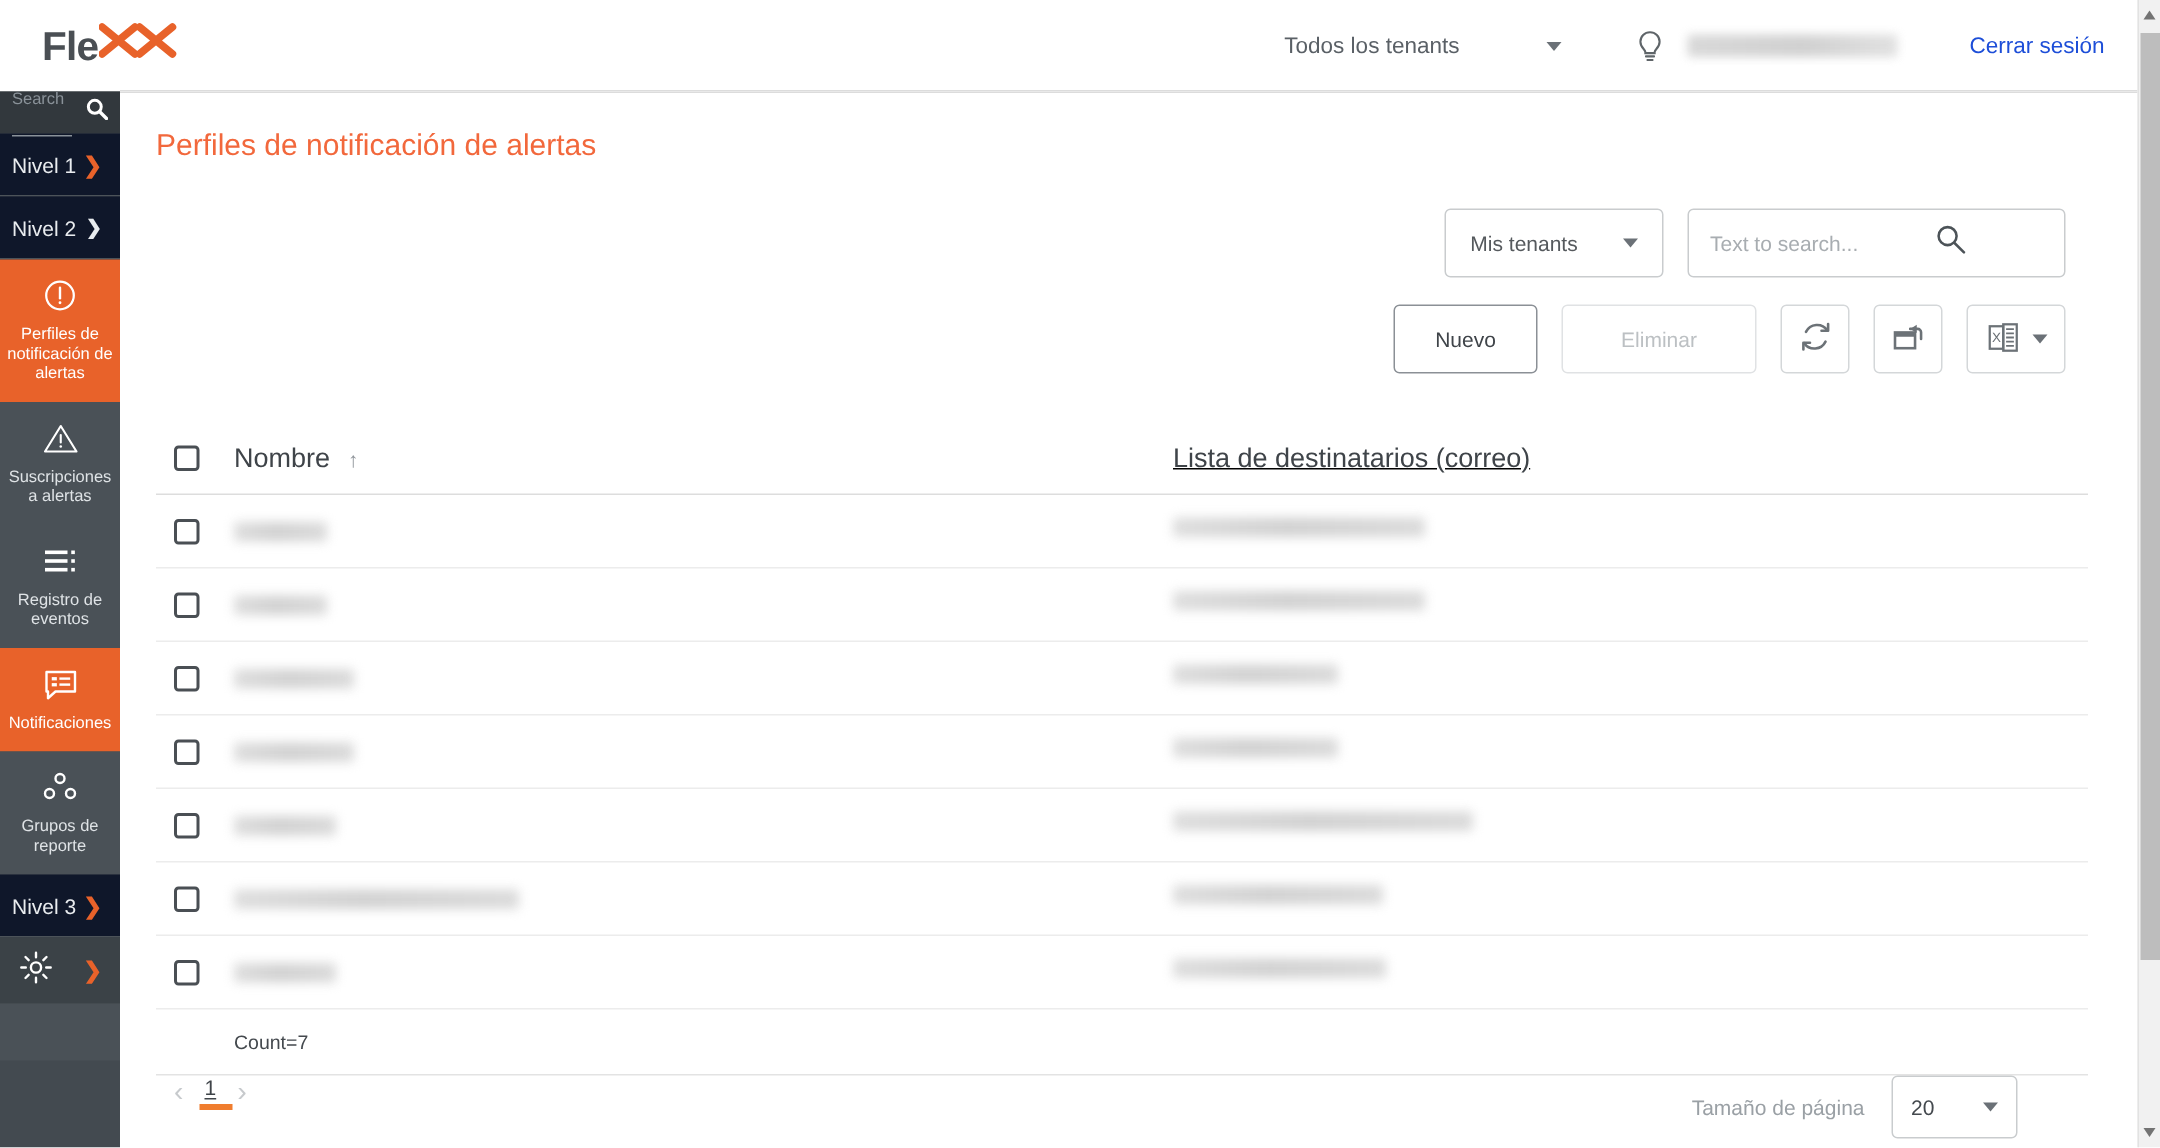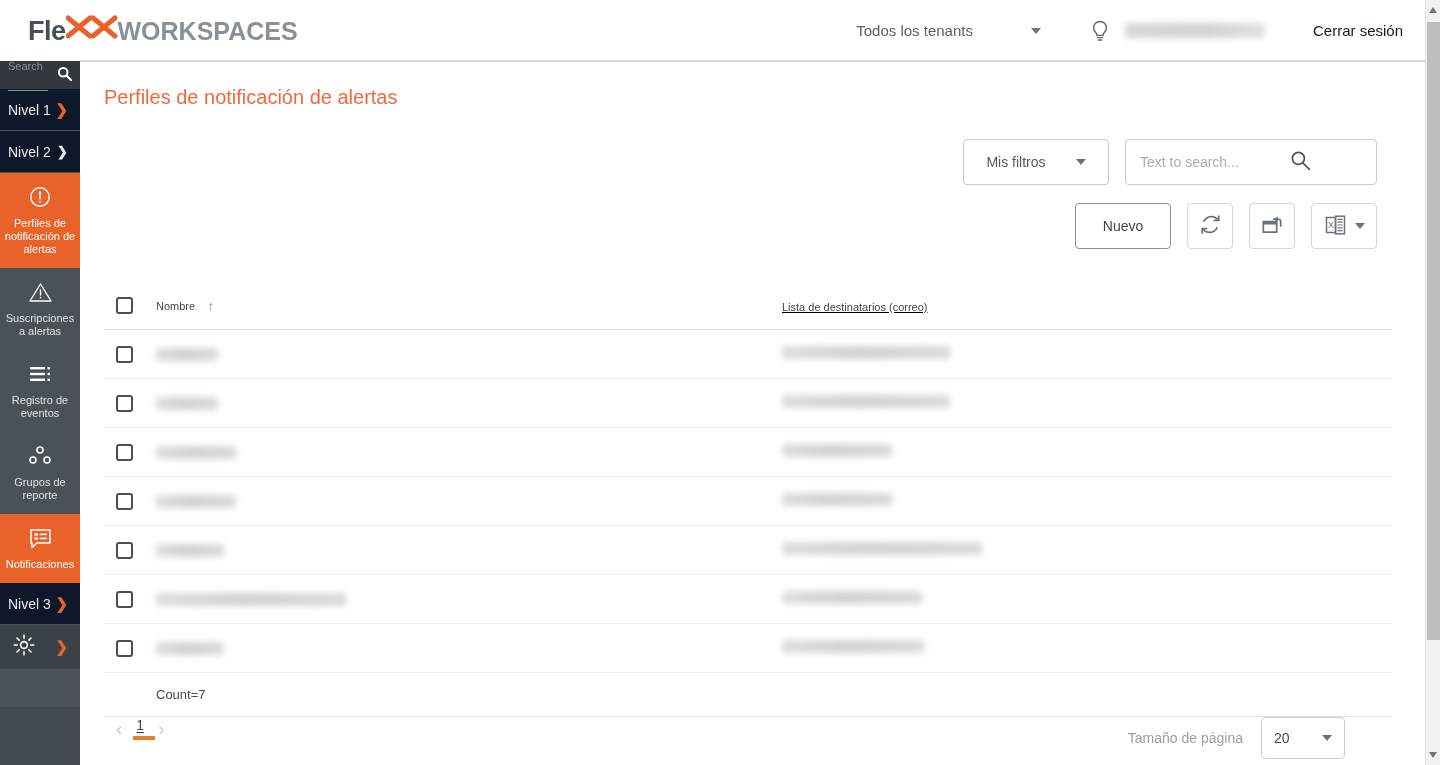--- a/index.html
+++ b/index.html
@@ -37,21 +37,21 @@
     border-left: 5px solid transparent; border-right: 5px solid transparent;
     border-top: 6px solid #6b7177;
   }
   .bulb { margin-left: 48px; width: 22px; height: 24px; cursor: pointer; }
   .user-email {
     margin-left: 14px; width: 140px; height: 15px;
     background: linear-gradient(90deg,#d2d2d2,#c9c9c9 55%,#dcdcdc);
     filter: blur(3.2px); border-radius: 2px; opacity: .85;
   }
   .logout {
-    margin-left: 48px; color: #0f172a; font-size: 15px; cursor: pointer;
+    margin-left: 48px; color: #1d4ed8; font-size: 15px; cursor: pointer;
   }
 
   
   .sidebar {
     position: absolute; top: 61px; left: 0; width: 80px; height: 704px;
     background: #434a50;
   }
   .side-search {
     height: 28px; background: #32383d; display: flex;
     align-items: center; padding: 0 8px; gap: 6px;
@@ -150,21 +150,21 @@
     display: flex; align-items: center; height: 49px;
     border-bottom: 1px solid #ececec;
   }
   .cbx-cell { width: 52px; display: flex; justify-content: flex-start; padding-left:12px;}
   .cbx {
     width: 17px; height: 17px; border: 2px solid #4a4f54; border-radius: 3px;
     background: #fff; cursor: pointer;
   }
   .col-name { width: 626px; display: flex; align-items: center; gap: 12px; }
   .col-mail { flex: 1; text-decoration: underline; }
-  .th-label { font-size: 11px; color: #3f4449; }
+  .th-label { font-size: 18px; color: #3f4449; }
   .sort-arrow { color: #8f949a; font-size: 14px; }
 
   .redact {
     height: 13px; border-radius: 2px;
     background: linear-gradient(90deg,#dcdcdc,#cfcfcf 45%,#d9d9d9);
     filter: blur(3.4px); opacity: .95;
   }
   .count-row { height: 44px; display: flex; align-items: center; padding-left: 52px;
                border-bottom: 1px solid #e3e3e3; }
   .count-txt { font-size: 13px; color: #44494e; }
@@ -221,21 +221,20 @@
 
   <div class="header">
     <div class="brand">
       <span class="b-fle">Fle</span>
       <span class="b-xx">
         <svg width="52" height="26" viewBox="0 0 52 26">
           <path d="M2 4 L24 22 M24 4 L2 22" stroke="#e8622a" stroke-width="5" fill="none" stroke-linecap="round"></path>
           <path d="M27 4 L49 22 M49 4 L27 22" stroke="#e8622a" stroke-width="5" fill="none" stroke-linecap="round"></path>
         </svg>
       </span>
-      <span class="b-ws">WORKSPACES</span>
     </div>
 
     <div class="header-right">
       <div class="tenant-select">
         <span>Todos los tenants</span>
         <span class="caret"></span>
       </div>
 
       <span class="bulb">
         <svg width="22" height="24" viewBox="0 0 22 24">
@@ -302,44 +301,44 @@
           <rect x="2" y="7.8" width="15" height="2.4" fill="#ffffff"></rect>
           <rect x="2" y="13.6" width="15" height="2.4" fill="#ffffff"></rect>
           <rect x="19.5" y="2" width="2.4" height="2.4" fill="#ffffff"></rect>
           <rect x="19.5" y="7.8" width="2.4" height="2.4" fill="#ffffff"></rect>
           <rect x="19.5" y="13.6" width="2.4" height="2.4" fill="#ffffff"></rect>
         </svg>
       </span>
       <span class="nlabel">Registro de eventos</span>
     </div>
 
-    <div class="nav-item">
-      <span class="nicon">
-        <svg width="26" height="22" viewBox="0 0 26 22">
-          <circle cx="13" cy="5" r="3" fill="none" stroke="#ffffff" stroke-width="1.6"></circle>
-          <circle cx="6" cy="15" r="3" fill="none" stroke="#ffffff" stroke-width="1.6"></circle>
-          <circle cx="20" cy="15" r="3" fill="none" stroke="#ffffff" stroke-width="1.6"></circle>
-        </svg>
-      </span>
-      <span class="nlabel">Grupos de reporte</span>
-    </div>
-
     <div class="nav-item active">
       <span class="nicon">
         <svg width="25" height="22" viewBox="0 0 25 22">
           <path d="M3 3h19v13H9l-5 4.5V16H3z" fill="none" stroke="#ffffff" stroke-width="1.6" stroke-linejoin="round"></path>
           <rect x="6.5" y="6.4" width="3.4" height="2.2" fill="#ffffff"></rect>
           <rect x="6.5" y="10.4" width="3.4" height="2.2" fill="#ffffff"></rect>
           <rect x="11.6" y="6.6" width="7.2" height="1.6" fill="#ffffff"></rect>
           <rect x="11.6" y="10.6" width="7.2" height="1.6" fill="#ffffff"></rect>
         </svg>
       </span>
       <span class="nlabel">Notificaciones</span>
     </div>
 
+    <div class="nav-item">
+      <span class="nicon">
+        <svg width="26" height="22" viewBox="0 0 26 22">
+          <circle cx="13" cy="5" r="3" fill="none" stroke="#ffffff" stroke-width="1.6"></circle>
+          <circle cx="6" cy="15" r="3" fill="none" stroke="#ffffff" stroke-width="1.6"></circle>
+          <circle cx="20" cy="15" r="3" fill="none" stroke="#ffffff" stroke-width="1.6"></circle>
+        </svg>
+      </span>
+      <span class="nlabel">Grupos de reporte</span>
+    </div>
+
 
     <div class="lvl">
       <span>Nivel 3</span>
       <span class="chev-r">❯</span>
     </div>
 
     <div class="gear-row">
       <span>
         <svg width="24" height="24" viewBox="0 0 24 24">
           <circle cx="12" cy="12" r="3.4" fill="none" stroke="#ffffff" stroke-width="1.6"></circle>
@@ -351,36 +350,37 @@
 
     <div class="side-foot"></div>
   </div>
 
   <div class="main">
 
     <div class="page-title">Perfiles de notificación de alertas</div>
 
     <div class="toolbar-row1">
       <div class="filters-btn">
-        <span>Mis filtros</span>
+        <span>Mis tenants</span>
         <span class="caret"></span>
       </div>
       <div class="search-box">
         <input type="text" placeholder="Text to search..." style="">
         <span>
           <svg width="21" height="21" viewBox="0 0 21 21">
             <circle cx="8.4" cy="8.4" r="6" fill="none" stroke="#4c5358" stroke-width="1.7"></circle>
             <path d="M13 13 L19.3 19.3" stroke="#4c5358" stroke-width="1.7" stroke-linecap="round"></path>
           </svg>
         </span>
       </div>
     </div>
 
     <div class="toolbar-row2">
       <div class="tb-btn tb-nuevo">Nuevo</div>
+      <div class="tb-btn tb-elim">Eliminar</div>
 
       <div class="tb-btn tb-icon">
         <span>
           <svg width="23" height="23" viewBox="0 0 24 24">
             <path d="M20 7.5A8.6 8.6 0 0 0 5.2 8.6" fill="none" stroke="#6c7277" stroke-width="1.8" stroke-linecap="round"></path>
             <path d="M4 16.5A8.6 8.6 0 0 0 18.8 15.4" fill="none" stroke="#6c7277" stroke-width="1.8" stroke-linecap="round"></path>
             <path d="M20.6 3.2v4.6h-4.6" fill="none" stroke="#6c7277" stroke-width="1.8" stroke-linecap="round" stroke-linejoin="round"></path>
             <path d="M3.4 20.8v-4.6h4.6" fill="none" stroke="#6c7277" stroke-width="1.8" stroke-linecap="round" stroke-linejoin="round"></path>
           </svg>
         </span>

